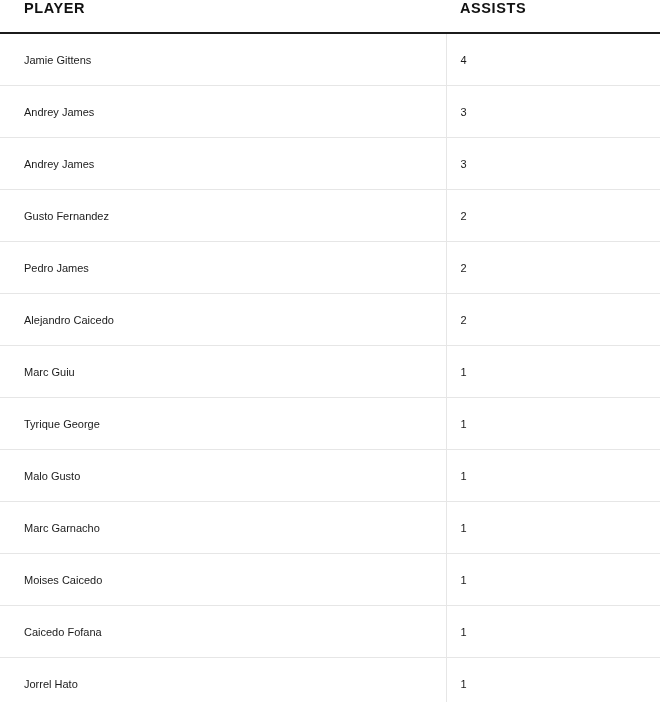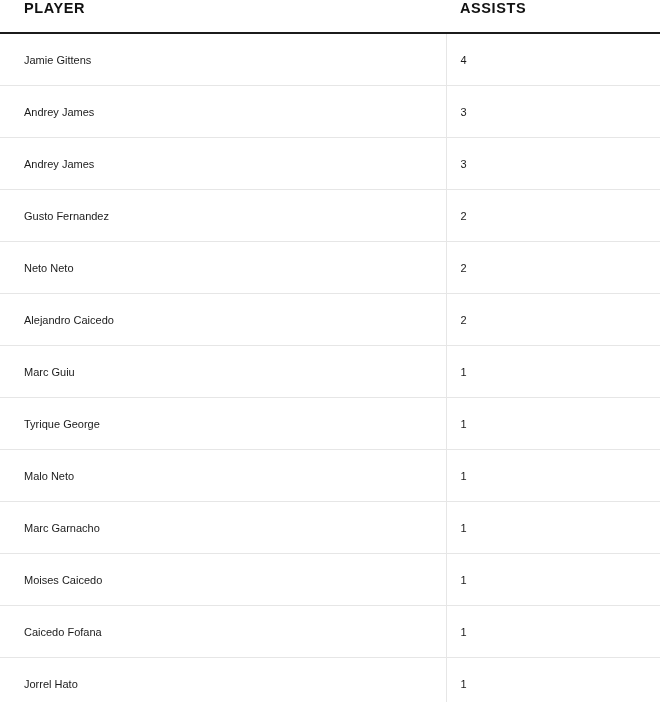--- a/index.html
+++ b/index.html
@@ -82,37 +82,37 @@
         </tr>
         <tr>
           <td class="cell-player">Andrey James</td>
           <td class="cell-value">3</td>
         </tr>
         <tr>
           <td class="cell-player">Gusto Fernandez</td>
           <td class="cell-value">2</td>
         </tr>
         <tr>
-          <td class="cell-player">Neto Neto</td>
+          <td class="cell-player">Pedro James</td>
           <td class="cell-value">2</td>
         </tr>
         <tr>
           <td class="cell-player">Alejandro Caicedo</td>
           <td class="cell-value">2</td>
         </tr>
         <tr>
           <td class="cell-player">Marc Guiu</td>
           <td class="cell-value">1</td>
         </tr>
         <tr>
           <td class="cell-player">Tyrique George</td>
           <td class="cell-value">1</td>
         </tr>
         <tr>
-          <td class="cell-player">Malo Neto</td>
+          <td class="cell-player">Malo Gusto</td>
           <td class="cell-value">1</td>
         </tr>
         <tr>
           <td class="cell-player">Marc Garnacho</td>
           <td class="cell-value">1</td>
         </tr>
         <tr>
           <td class="cell-player">Moises Caicedo</td>
           <td class="cell-value">1</td>
         </tr>

